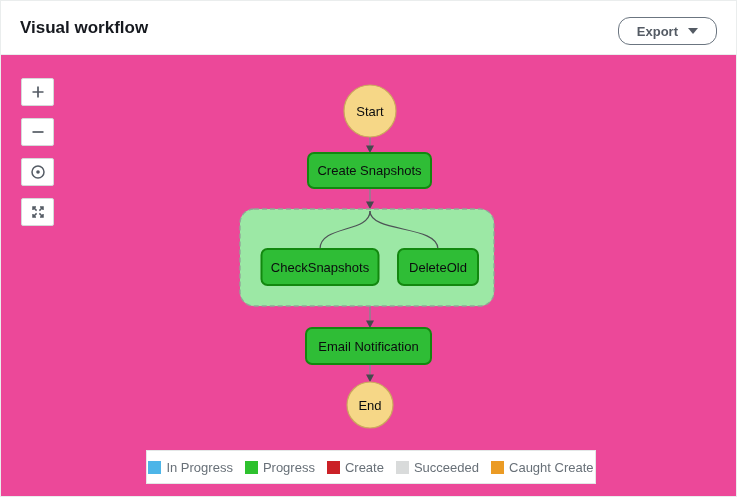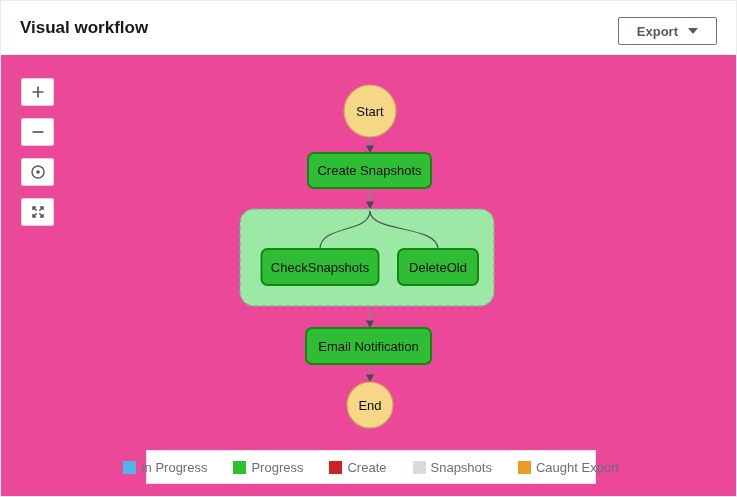--- a/index.html
+++ b/index.html
@@ -32,21 +32,21 @@
     color: #16191f;
   }
   .export-btn {
     position: absolute;
     top: 16px;
     right: 19px;
     height: 28px;
     padding: 0 18px;
     background: #fff;
     border: 1px solid #6b7580;
-    border-radius: 2px;
+    border-radius: 12px;
     font-family: "Liberation Sans", sans-serif;
     font-size: 13px;
     font-weight: 700;
     color: #545b64;
     display: flex;
     align-items: center;
     cursor: pointer;
   }
   .caret-down {
     display: inline-block;
@@ -105,21 +105,21 @@
     position: absolute;
     left: 145px;
     top: 449px;
     width: 450px;
     height: 34px;
     border: 1px solid #e4e7e7;
     background: #fff;
     display: flex;
     align-items: center;
     justify-content: center;
-    gap: 26px;
+    gap: 12px;
   }
   .legend-item {
     display: flex;
     align-items: center;
     gap: 5px;
     font-size: 13px;
     color: #687078;
     white-space: nowrap;
   }
   .legend-swatch {
@@ -237,21 +237,21 @@
     <span class="legend-item">
       <span class="legend-swatch" style="background-color: rgb(46, 193, 46);"></span>
       <span>Progress</span>
     </span>
     <span class="legend-item">
       <span class="legend-swatch" style="background-color: rgb(203, 33, 39);"></span>
       <span>Create</span>
     </span>
     <span class="legend-item">
       <span class="legend-swatch" style="background-color: rgb(217, 219, 219);"></span>
-      <span>Snapshots</span>
+      <span>Succeeded</span>
     </span>
     <span class="legend-item">
       <span class="legend-swatch" style="background-color: rgb(235, 155, 36);"></span>
-      <span>Caught Export</span>
+      <span>Caught Create</span>
     </span>
   </div>
 
 </div>
 
 </body></html>

